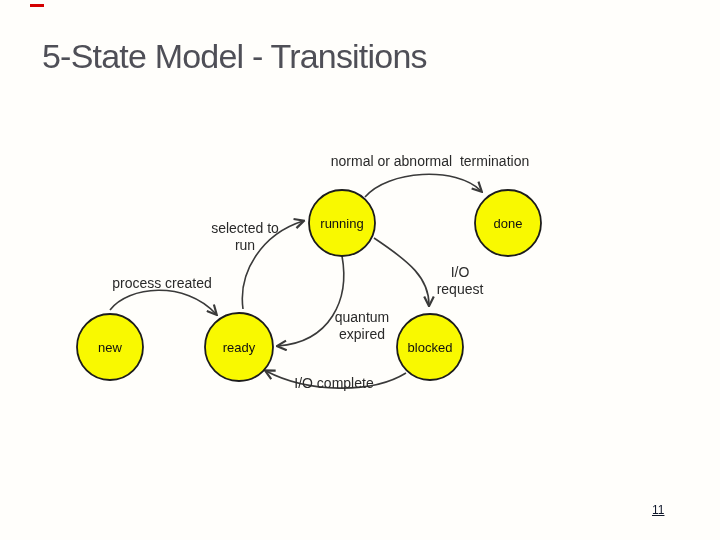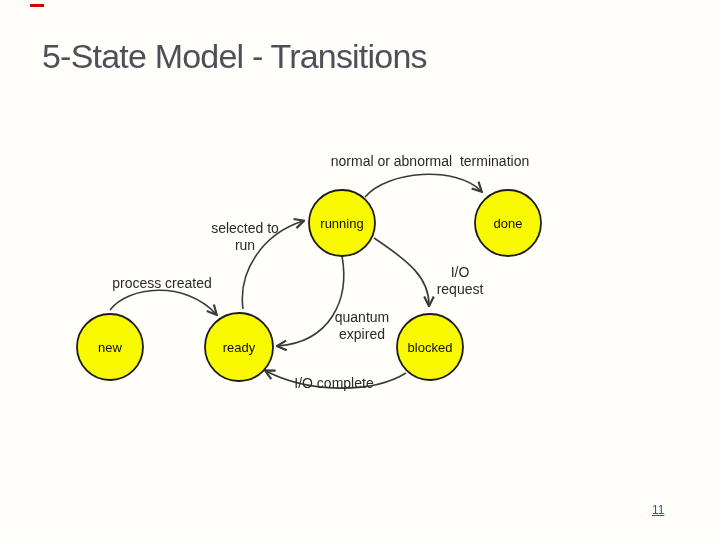--- a/index.html
+++ b/index.html
@@ -55,21 +55,21 @@
     font: 14px "Liberation Sans", sans-serif;
     fill: #2a2a2a;
     text-anchor: middle;
     white-space: pre;
   }
   .page-number {
     position: absolute;
     left: 652px;
     top: 503px;
     font-size: 12px;
-    color: #0369a1;
+    color: #0f172a;
     text-decoration: underline;
   }
 </style>
 </head>
 <body>
 
 <div class="slide">
   <div class="accent-dash"></div>
   <h1 class="slide-title" style="margin:0; font-weight:normal;">5-State Model - Transitions</h1>
 

